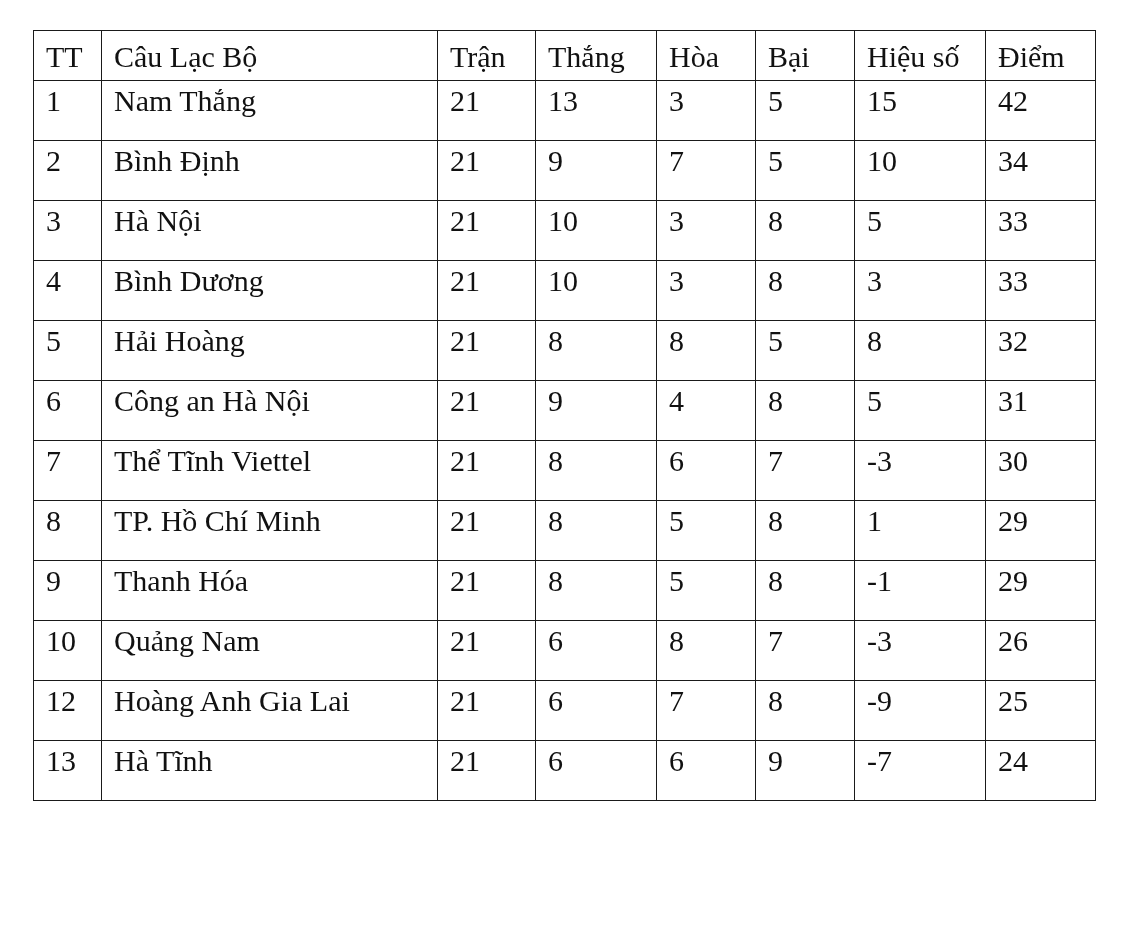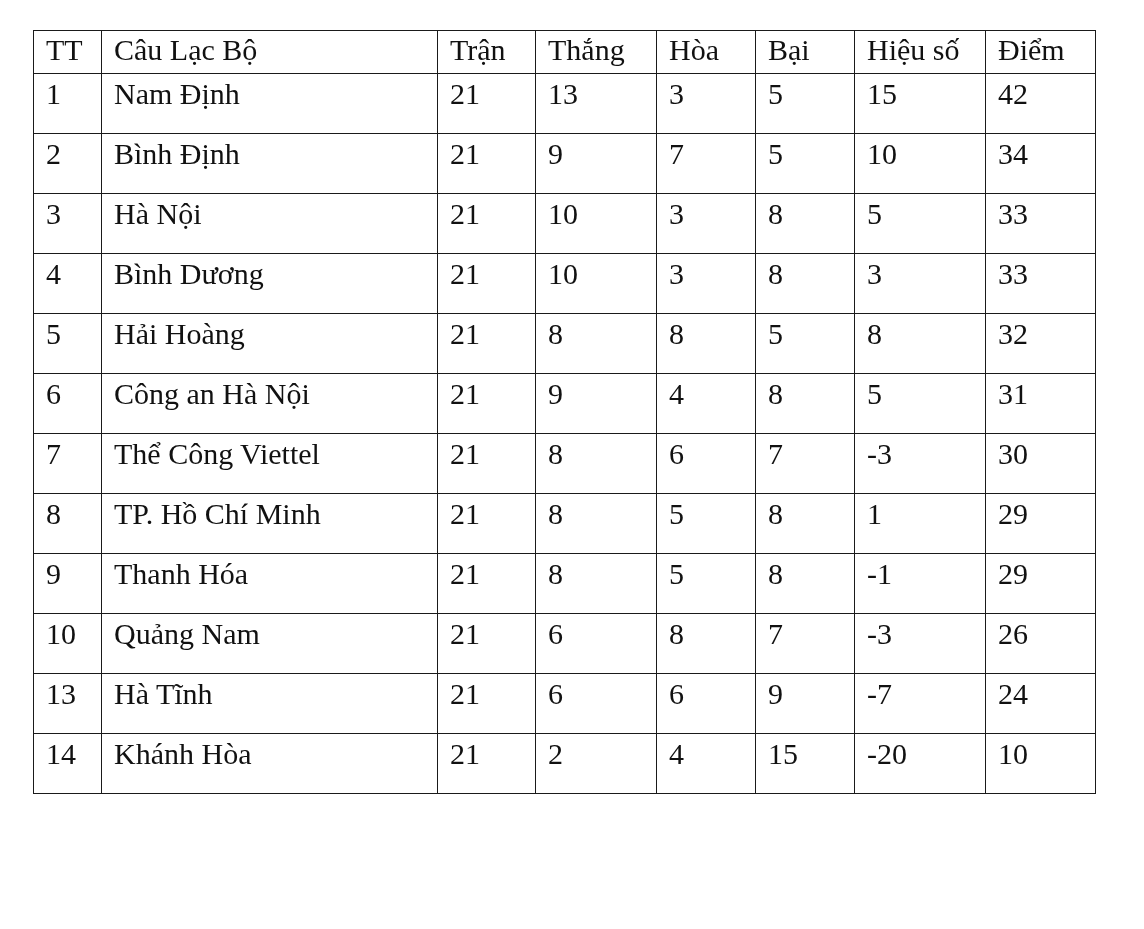--- a/index.html
+++ b/index.html
@@ -30,21 +30,21 @@
       font-size: 30px;
       line-height: 1;
       text-align: left;
       vertical-align: top;
       padding: 0 0 0 12px;
       white-space: nowrap;
       overflow: hidden;
     }
     table.standings th {
       height: 38px;
-      padding-top: 4px;
+      padding-top: 11px;
     }
     table.standings td {
       height: 54px;
       padding-top: 5px;
     }
     td.col-tt, th.col-tt { padding-left: 13px; }
   </style>
 </head>
 <body>
 
@@ -67,21 +67,21 @@
       <th>Thắng</th>
       <th>Hòa</th>
       <th>Bại</th>
       <th>Hiệu số</th>
       <th>Điểm</th>
     </tr>
   </thead>
   <tbody>
     <tr>
       <td class="col-tt">1</td>
-      <td>Nam Định</td>
+      <td>Nam Thắng</td>
       <td>21</td>
       <td>13</td>
       <td>3</td>
       <td>5</td>
       <td>15</td>
       <td>42</td>
     </tr>
     <tr>
       <td class="col-tt">2</td>
       <td>Bình Định</td>
@@ -127,21 +127,21 @@
       <td>Công an Hà Nội</td>
       <td>21</td>
       <td>9</td>
       <td>4</td>
       <td>8</td>
       <td>5</td>
       <td>31</td>
     </tr>
     <tr>
       <td class="col-tt">7</td>
-      <td>Thể Công Viettel</td>
+      <td>Thể Tĩnh Viettel</td>
       <td>21</td>
       <td>8</td>
       <td>6</td>
       <td>7</td>
       <td>-3</td>
       <td>30</td>
     </tr>
     <tr>
       <td class="col-tt">8</td>
       <td>TP. Hồ Chí Minh</td>
@@ -166,33 +166,33 @@
       <td class="col-tt">10</td>
       <td>Quảng Nam</td>
       <td>21</td>
       <td>6</td>
       <td>8</td>
       <td>7</td>
       <td>-3</td>
       <td>26</td>
     </tr>
     <tr>
+      <td class="col-tt">12</td>
+      <td>Hoàng Anh Gia Lai</td>
+      <td>21</td>
+      <td>6</td>
+      <td>7</td>
+      <td>8</td>
+      <td>-9</td>
+      <td>25</td>
+    </tr>
+    <tr>
       <td class="col-tt">13</td>
       <td>Hà Tĩnh</td>
       <td>21</td>
       <td>6</td>
       <td>6</td>
       <td>9</td>
       <td>-7</td>
       <td>24</td>
     </tr>
-    <tr>
-      <td class="col-tt">14</td>
-      <td>Khánh Hòa</td>
-      <td>21</td>
-      <td>2</td>
-      <td>4</td>
-      <td>15</td>
-      <td>-20</td>
-      <td>10</td>
-    </tr>
   </tbody>
 </table>
 
 </body></html>

